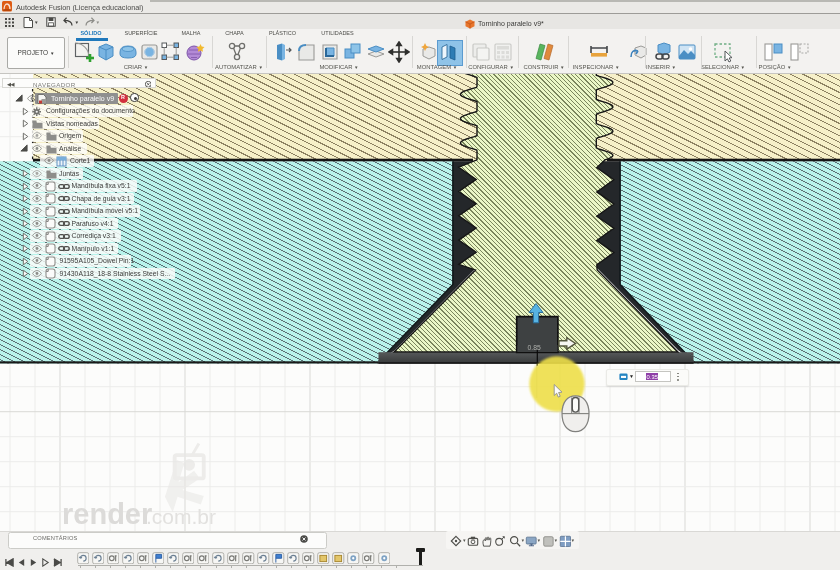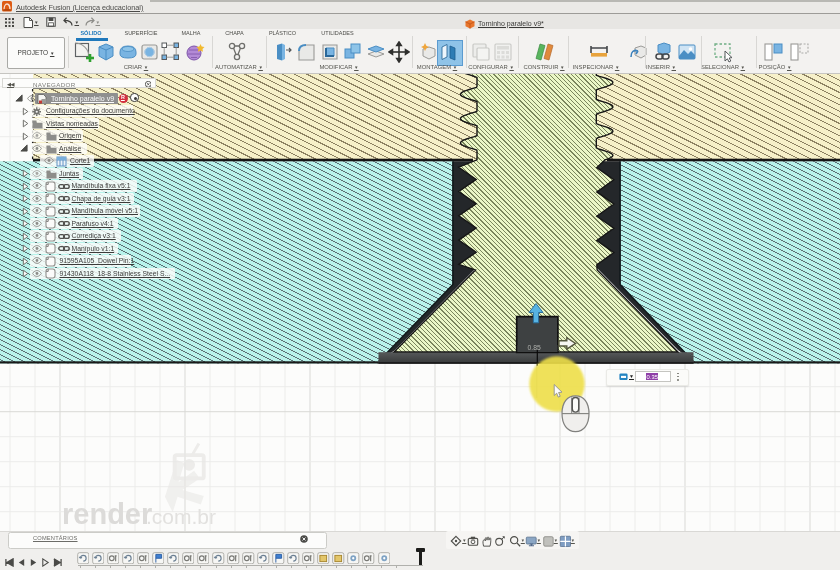--- a/index.html
+++ b/index.html
@@ -3,21 +3,21 @@
 <style>
 * { margin:0; padding:0; box-sizing:content-box; }
 html,body { width:840px; height:570px; overflow:hidden; font-family:"Liberation Sans",sans-serif; }
 #app { position:relative; width:840px; height:570px; background:#f1f0ee; }
 #titlebar { position:absolute; left:0; top:0; width:840px; height:13px; background:#ebeae7; border-bottom:1px solid #9d9c98; }
 #qatrow { position:absolute; left:0; top:14px; width:840px; height:15px; background:#e7e6e3; }
 #toolbar { position:absolute; left:0; top:29px; width:840px; height:43.5px; background:#f3f2f0; border-bottom:1px solid #c6c5c1; }
 #projeto { position:absolute; left:7px; top:36.5px; width:56px; height:30px; background:#fbfbfa; border:1px solid #a9a9a5; border-radius:2px; text-align:center; line-height:30px; font-size:6.5px; color:#3c3c3a; }
 #bottombar { position:absolute; left:0; top:531px; width:840px; height:39px; background:#f0efed; border-top:1px solid #d9d8d5; }
 #comments { position:absolute; left:7.5px; top:531.5px; width:317px; height:15px; background:#fcfcfb; border:1px solid #ccccc8; border-radius:2.5px; }
-span { white-space:nowrap;text-decoration:underline; }
+span { white-space:nowrap; }
 </style></head>
 <body>
 <div id="app">
 
 <svg style="position:absolute;left:0;top:0" width="840" height="570" viewBox="0 0 840 570">
 <rect x="0" y="73" width="840" height="458" fill="#fcfcfb"></rect>
 <line x1="10.0" y1="73" x2="10.0" y2="531" stroke="#ececea" stroke-width="1"></line>
 <line x1="35.0" y1="73" x2="35.0" y2="531" stroke="#ececea" stroke-width="1"></line>
 <line x1="60.0" y1="73" x2="60.0" y2="531" stroke="#d9d9d6" stroke-width="1"></line>
 <line x1="85.0" y1="73" x2="85.0" y2="531" stroke="#ececea" stroke-width="1"></line>

